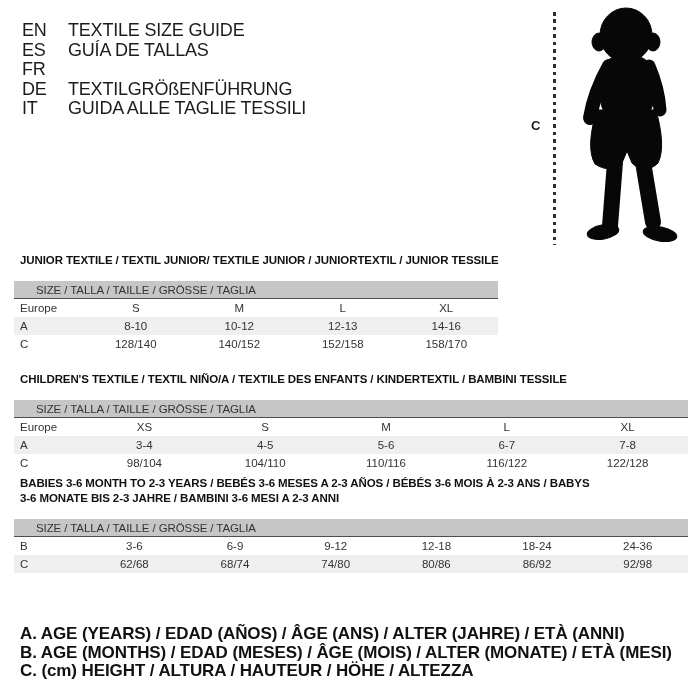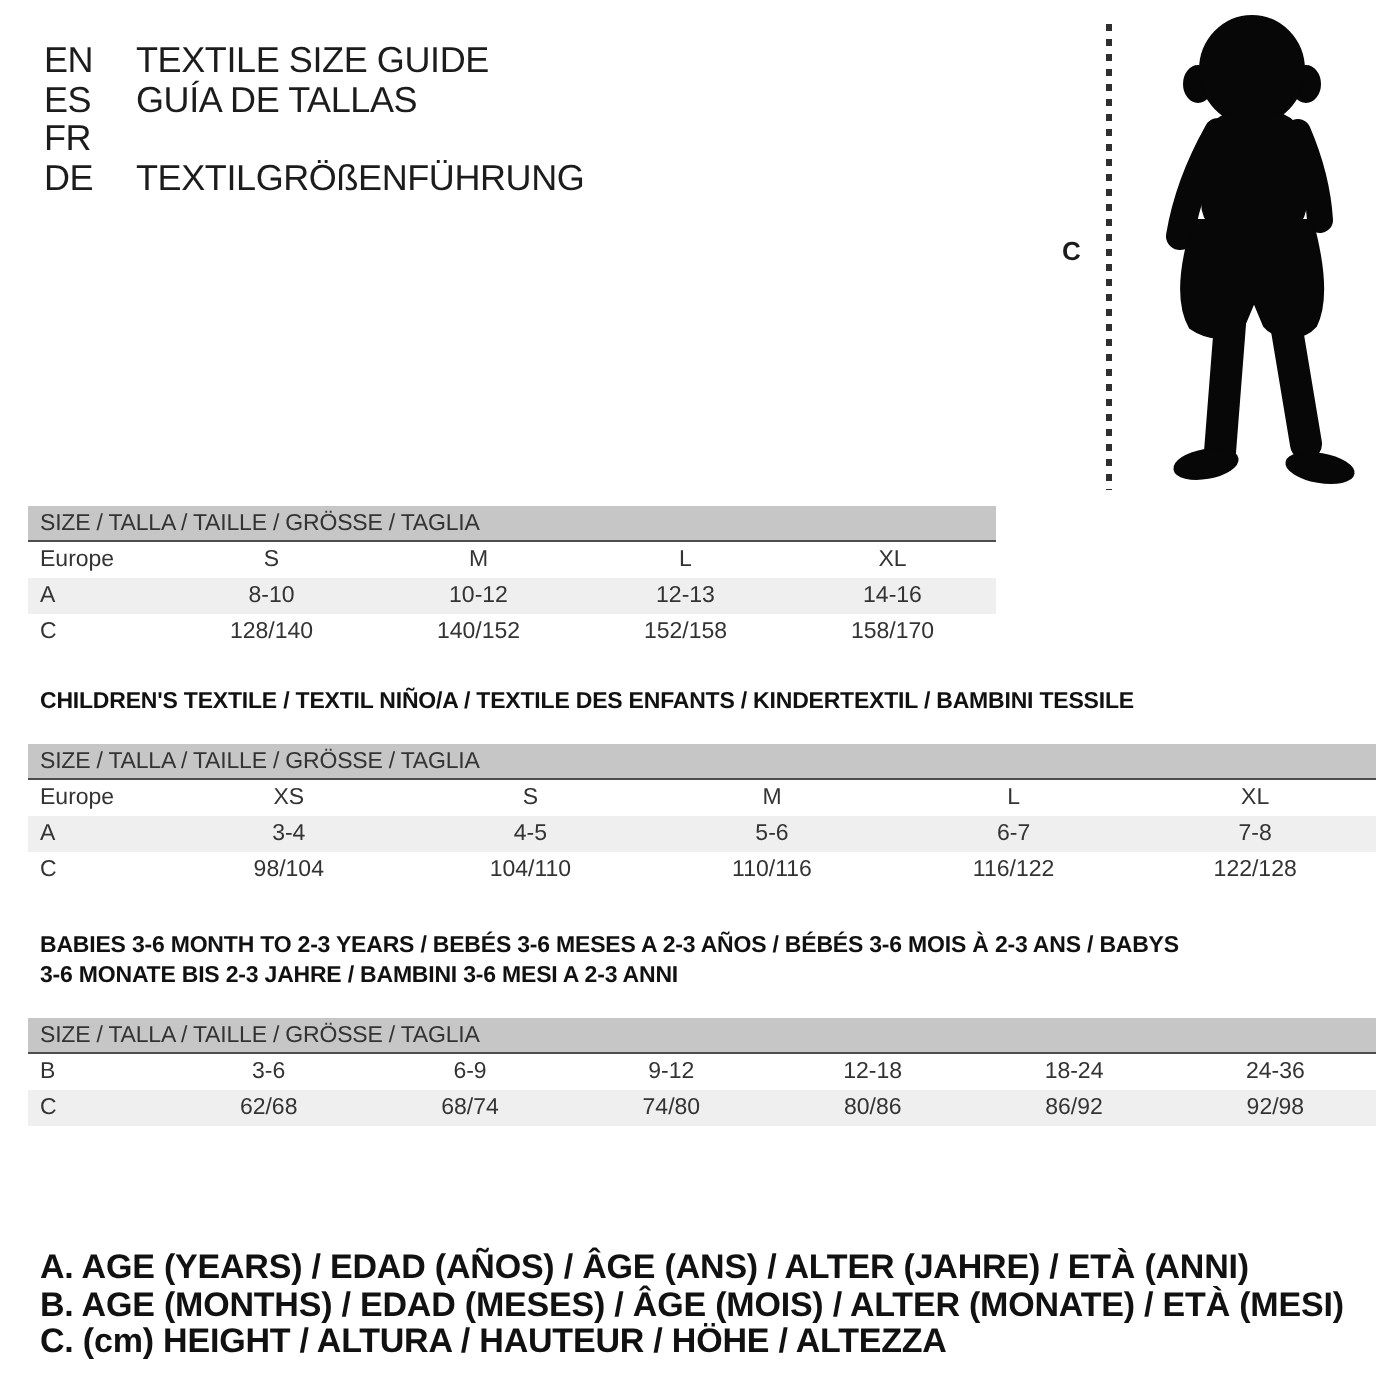--- a/index.html
+++ b/index.html
@@ -26,32 +26,32 @@
   .c-label{position:absolute;left:11px;top:118px;font-size:13px;font-weight:bold;}
   .dash-line{
     position:absolute;left:33px;top:12px;width:3px;height:233px;
     background:repeating-linear-gradient(to bottom,#2e2e2e 0 3.5px,transparent 3.5px 7.5px);
   }
   .baby-svg{position:absolute;left:43px;top:6px;width:136px;height:238px;}
   
   .content{position:absolute;left:14px;top:245px;width:676px;}
   .sec{margin-top:0;}
   .sec.s1{margin-top:19px;}
-  .sec.s2{margin-top:22px;}
+  .sec.s2{margin-top:4px;}
   .sec.s0{margin-top:8px;}
   .tbl-title{
     margin-left:6px;margin-bottom:13px;
     font-size:11.5px;font-weight:bold;letter-spacing:-0.1px;line-height:15px;color:#111;
   }
   .sec.s2 .tbl-title{max-width:578px;}
   .tbl{width:674px;}
   .sec.s0 .tbl{width:484px;}
   .size-bar{
     height:18px;background:var(--bar);border-bottom:1.5px solid var(--rule);
-    font-size:11.5px;color:#333;padding-left:6px;display:flex;align-items:center;
+    font-size:11.5px;color:#333;padding-left:22px;display:flex;align-items:center;
     letter-spacing:-0.1px;
   }
   .trow{display:flex;height:18px;align-items:center;font-size:11.5px;color:var(--table-ink);}
   .trow:nth-child(2){background:var(--shade);}
   .row-label{width:70px;padding-left:6px;flex:none;}
   .cell{flex:1;text-align:center;}
   
   .notes{position:absolute;left:20px;top:625px;}
   .note-line{font-size:17px;font-weight:bold;line-height:18.6px;letter-spacing:-0.1px;color:#111;}
 </style>
@@ -69,20 +69,24 @@
         <span class="lang-code">ES</span>
         <span class="lang-label">GUÍA DE TALLAS</span>
       </div>
       <div class="lang-row">
         <span class="lang-code">FR</span>
       </div>
       <div class="lang-row">
         <span class="lang-code">DE</span>
         <span class="lang-label">TEXTILGRÖßENFÜHRUNG</span>
       </div>
+      <div class="lang-row">
+        <span class="lang-code">IT</span>
+        <span class="lang-label">GUIDA ALLE TAGLIE TESSILI</span>
+      </div>
     </div>
 
   <div class="figure">
     <span class="c-label">C</span>
     <div class="dash-line"></div>
     <svg class="baby-svg" viewBox="0 0 136 238" aria-hidden="true">
       <g fill="#070707" stroke="#070707">
 
         <ellipse cx="36" cy="36" rx="7" ry="9"></ellipse>
         <ellipse cx="90" cy="36" rx="7" ry="9"></ellipse>
@@ -104,20 +108,21 @@
         <path d="M80,156 L90,216" fill="none" stroke-width="16" stroke-linecap="round"></path>
 
         <ellipse cx="40" cy="226" rx="16" ry="7" transform="rotate(-10 40 226)"></ellipse>
         <ellipse cx="97" cy="228" rx="17" ry="7" transform="rotate(10 97 228)"></ellipse>
       </g>
     </svg>
   </div>
 
   <div class="content" id="tables">
       <div class="sec s0">
+        <div class="tbl-title">JUNIOR TEXTILE / TEXTIL JUNIOR/ TEXTILE JUNIOR / JUNIORTEXTIL / JUNIOR TESSILE</div>
         <div class="tbl">
           <div class="size-bar">SIZE / TALLA / TAILLE / GRÖSSE / TAGLIA</div>
           <div class="rows">
             <div class="trow">
               <span class="row-label">Europe</span>
               <span class="cell">S</span>
               <span class="cell">M</span>
               <span class="cell">L</span>
               <span class="cell">XL</span>
             </div>

